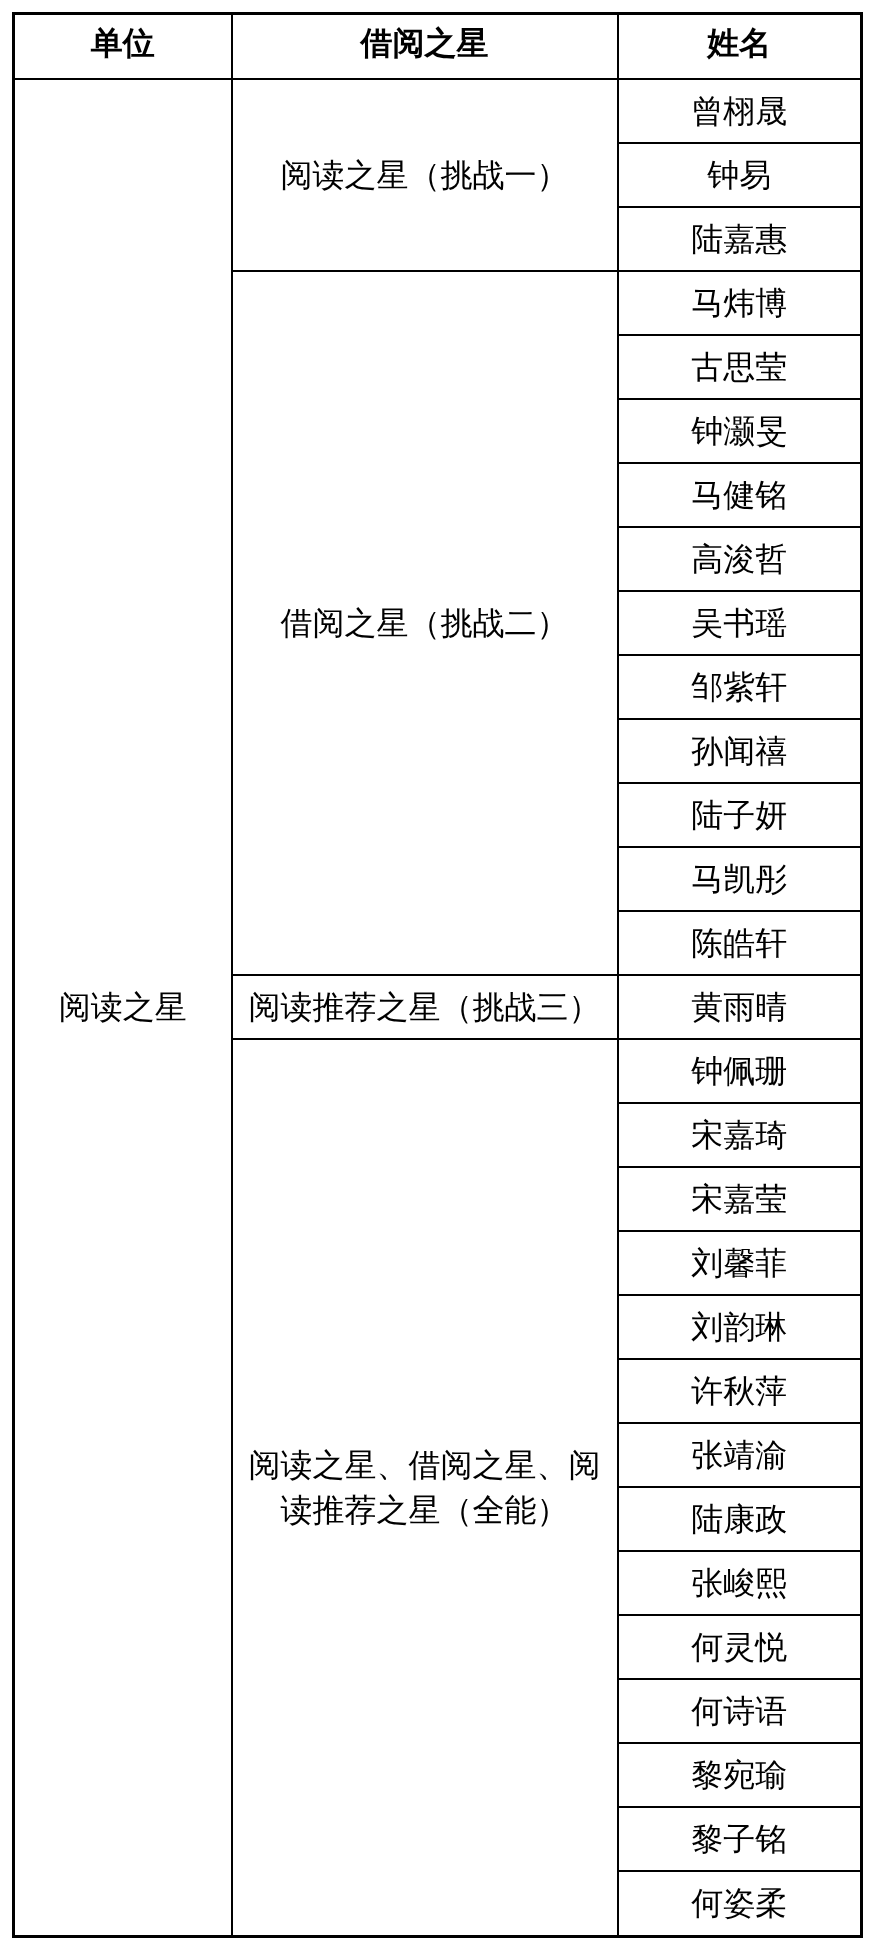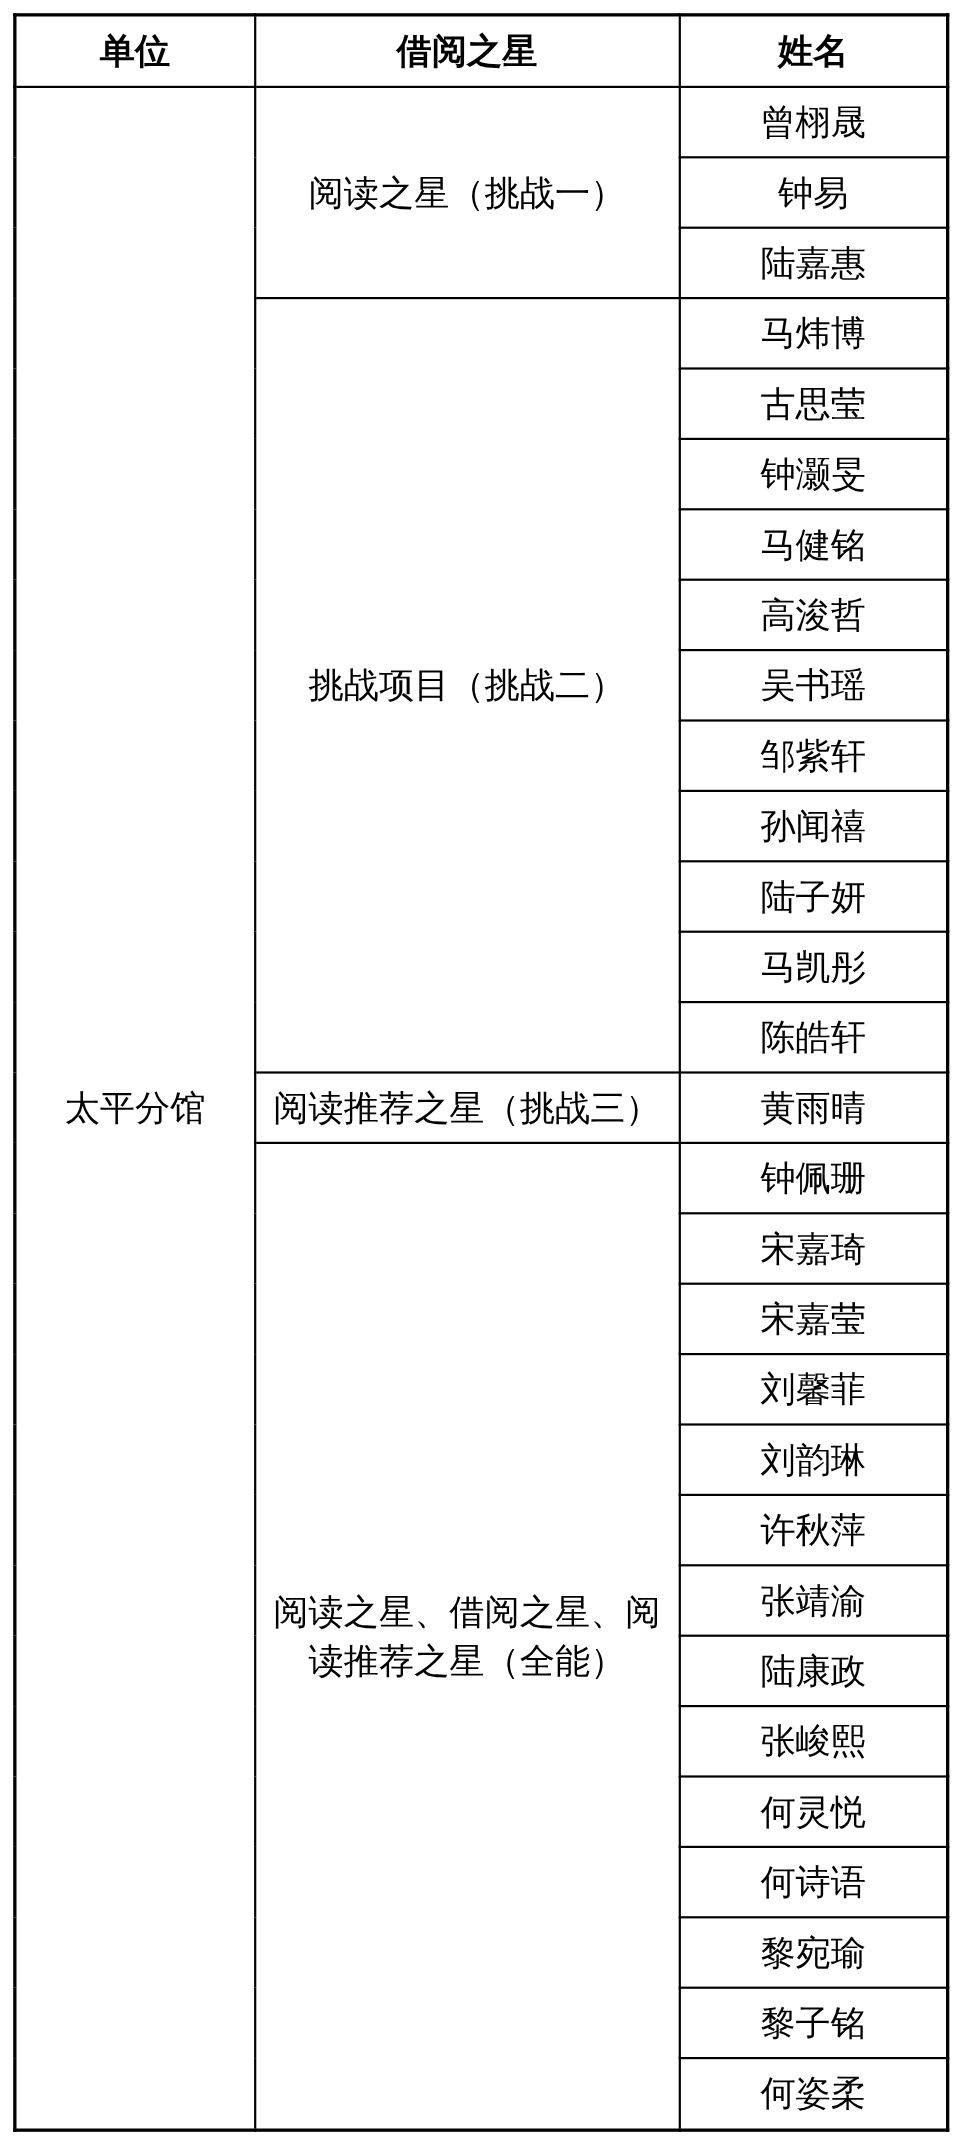--- a/index.html
+++ b/index.html
@@ -33,20 +33,21 @@
     vertical-align: middle;
     font-size: 32px;
     line-height: 1.4;
     padding: 0 8px;
     color: #000000;
     overflow: hidden;
   }
   table.award th {
     font-weight: bold;
     height: 63px;
+    font-family: Liberation Mono, monospace;
   }
   td.name-cell,
   td.unit-cell {
     white-space: nowrap;
   }
   td.project-cell {
     white-space: normal;
     word-break: break-all;
     margin-left: 29px;
   }
@@ -63,32 +64,32 @@
     </colgroup>
     <thead>
       <tr>
         <th>单位</th>
         <th>借阅之星</th>
         <th>姓名</th>
       </tr>
     </thead>
     <tbody>
     <tr>
-          <td rowspan="29" class="unit-cell">太平分馆</td>
+          <td rowspan="29" class="unit-cell">阅读之星</td>
           <td rowspan="3" class="project-cell">阅读之星（挑战一）</td>
           <td class="name-cell">曾栩晟</td>
         </tr>
         <tr>
           <td class="name-cell">钟易</td>
         </tr>
         <tr>
           <td class="name-cell">陆嘉惠</td>
         </tr>
         <tr>
-          <td rowspan="11" class="project-cell">挑战项目（挑战二）</td>
+          <td rowspan="11" class="project-cell">借阅之星（挑战二）</td>
           <td class="name-cell">马炜博</td>
         </tr>
         <tr>
           <td class="name-cell">古思莹</td>
         </tr>
         <tr>
           <td class="name-cell">钟灏旻</td>
         </tr>
         <tr>
           <td class="name-cell">马健铭</td>

